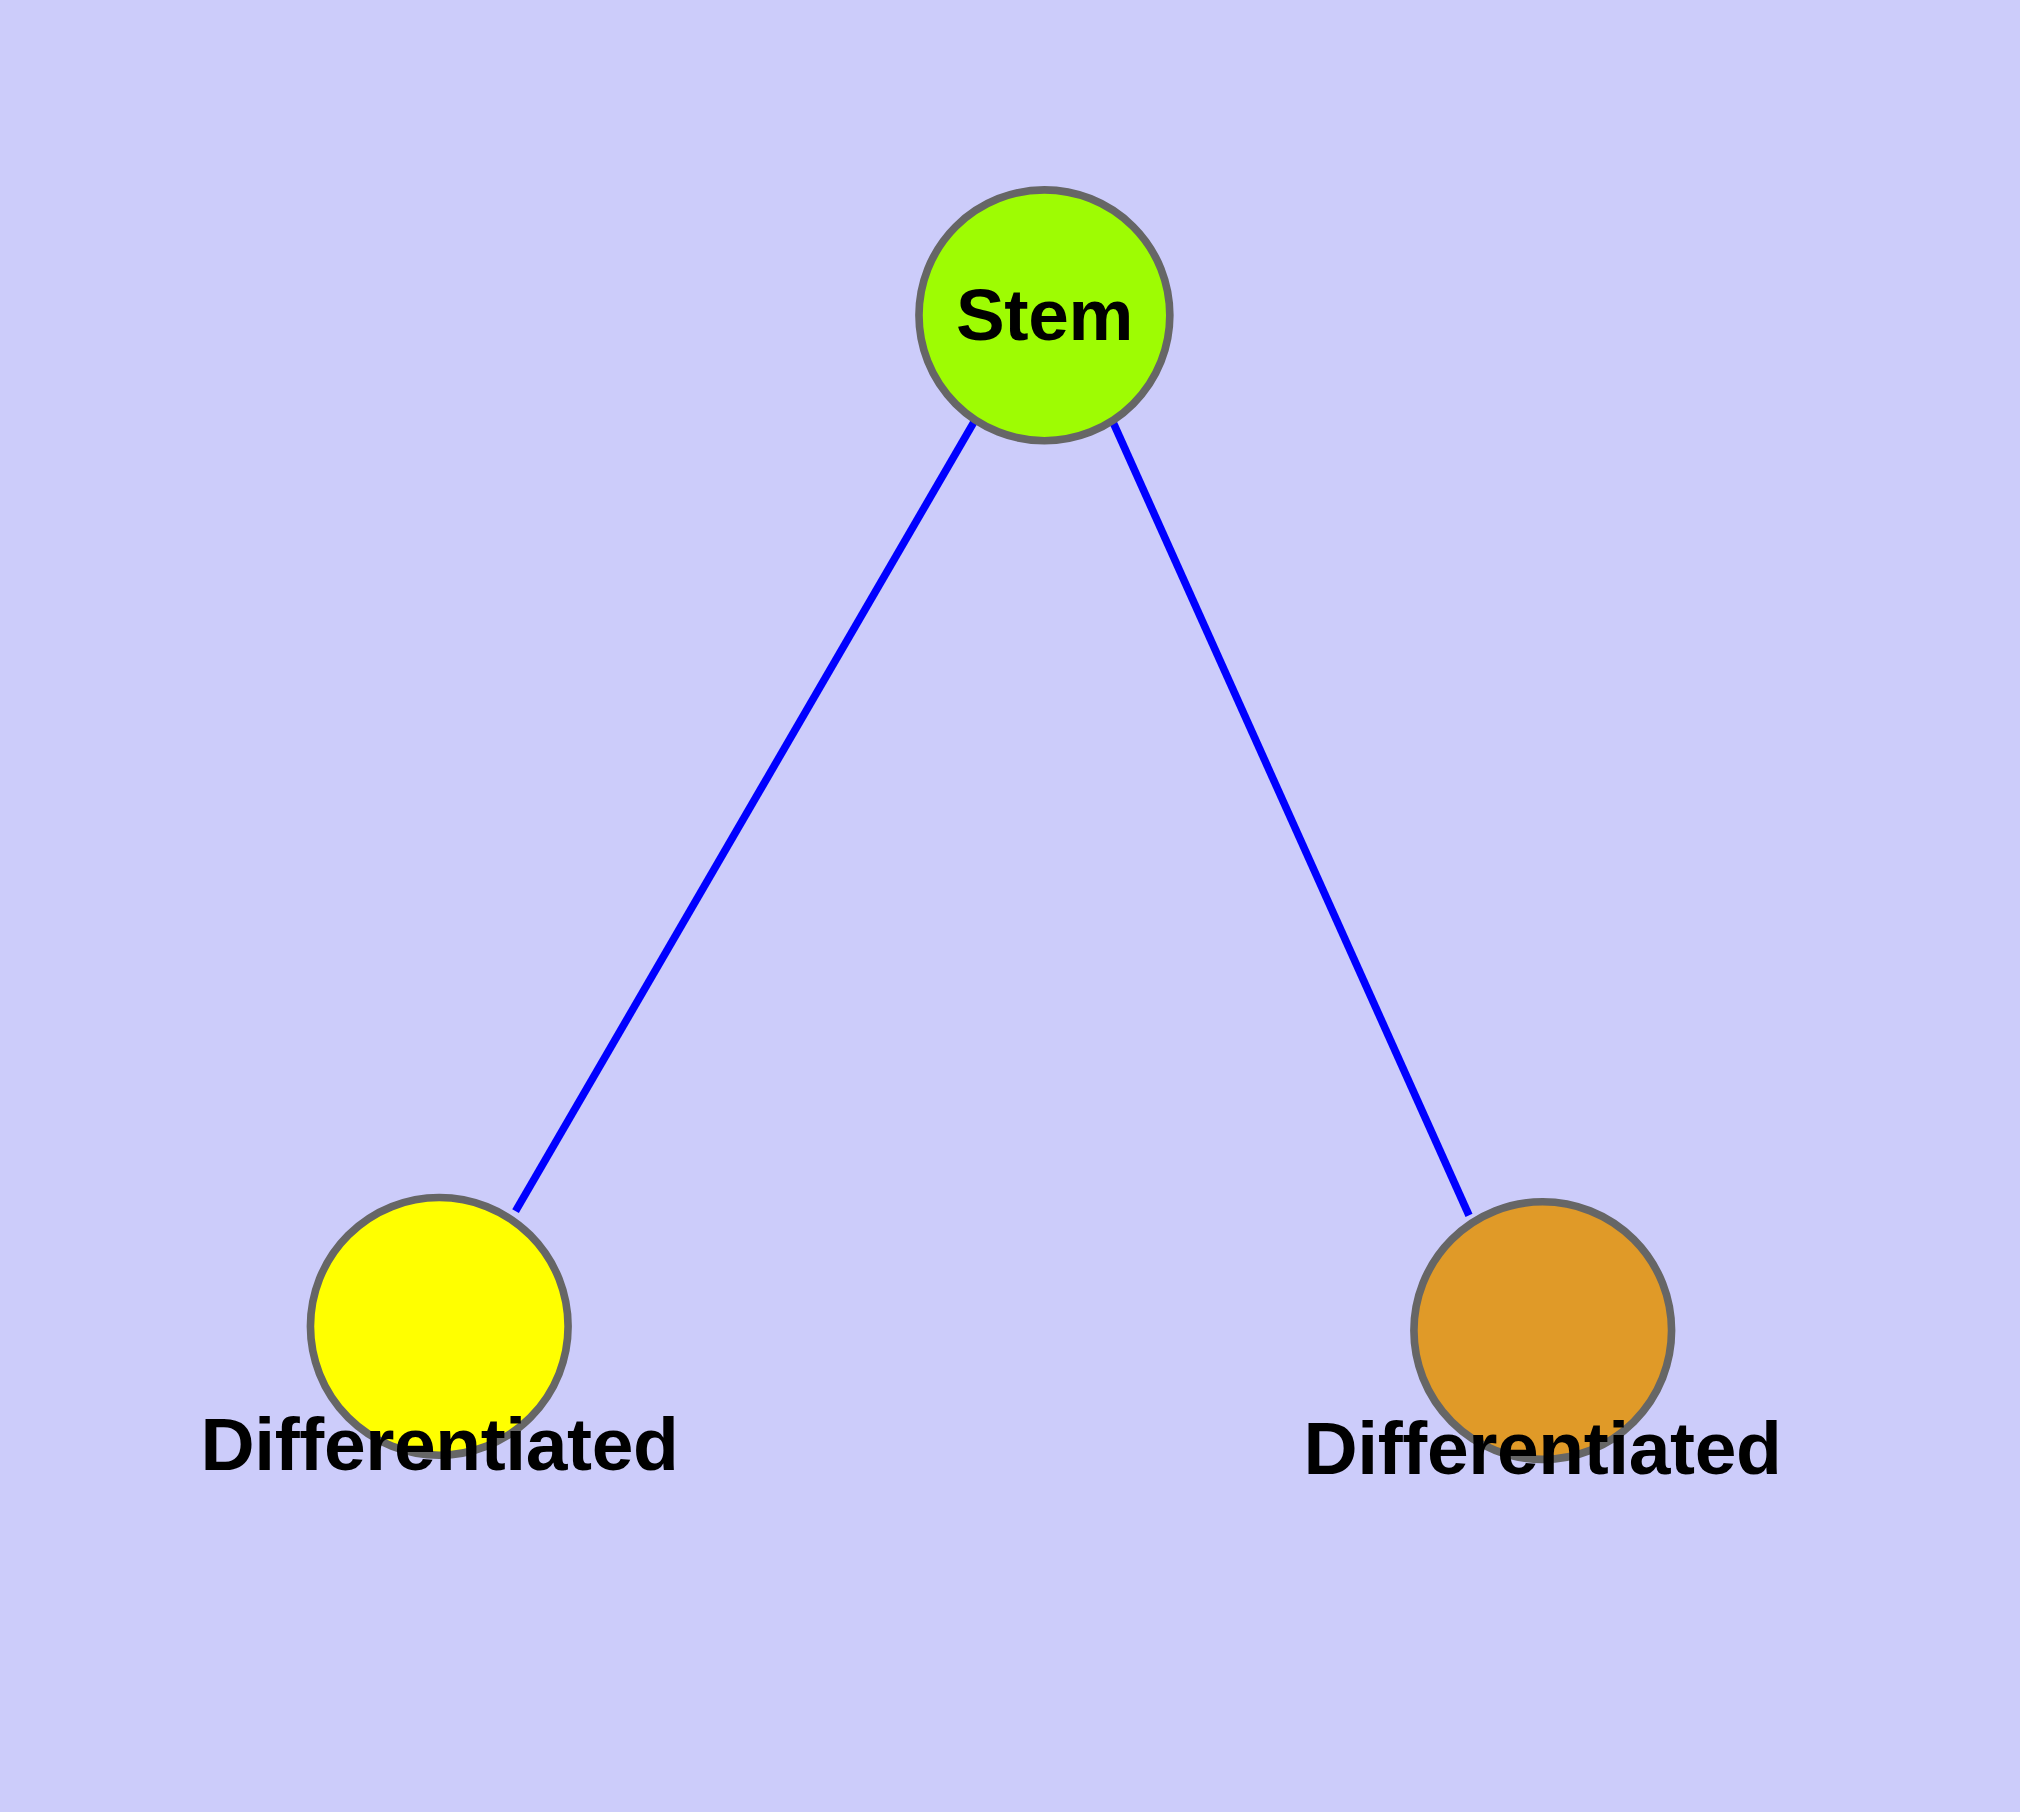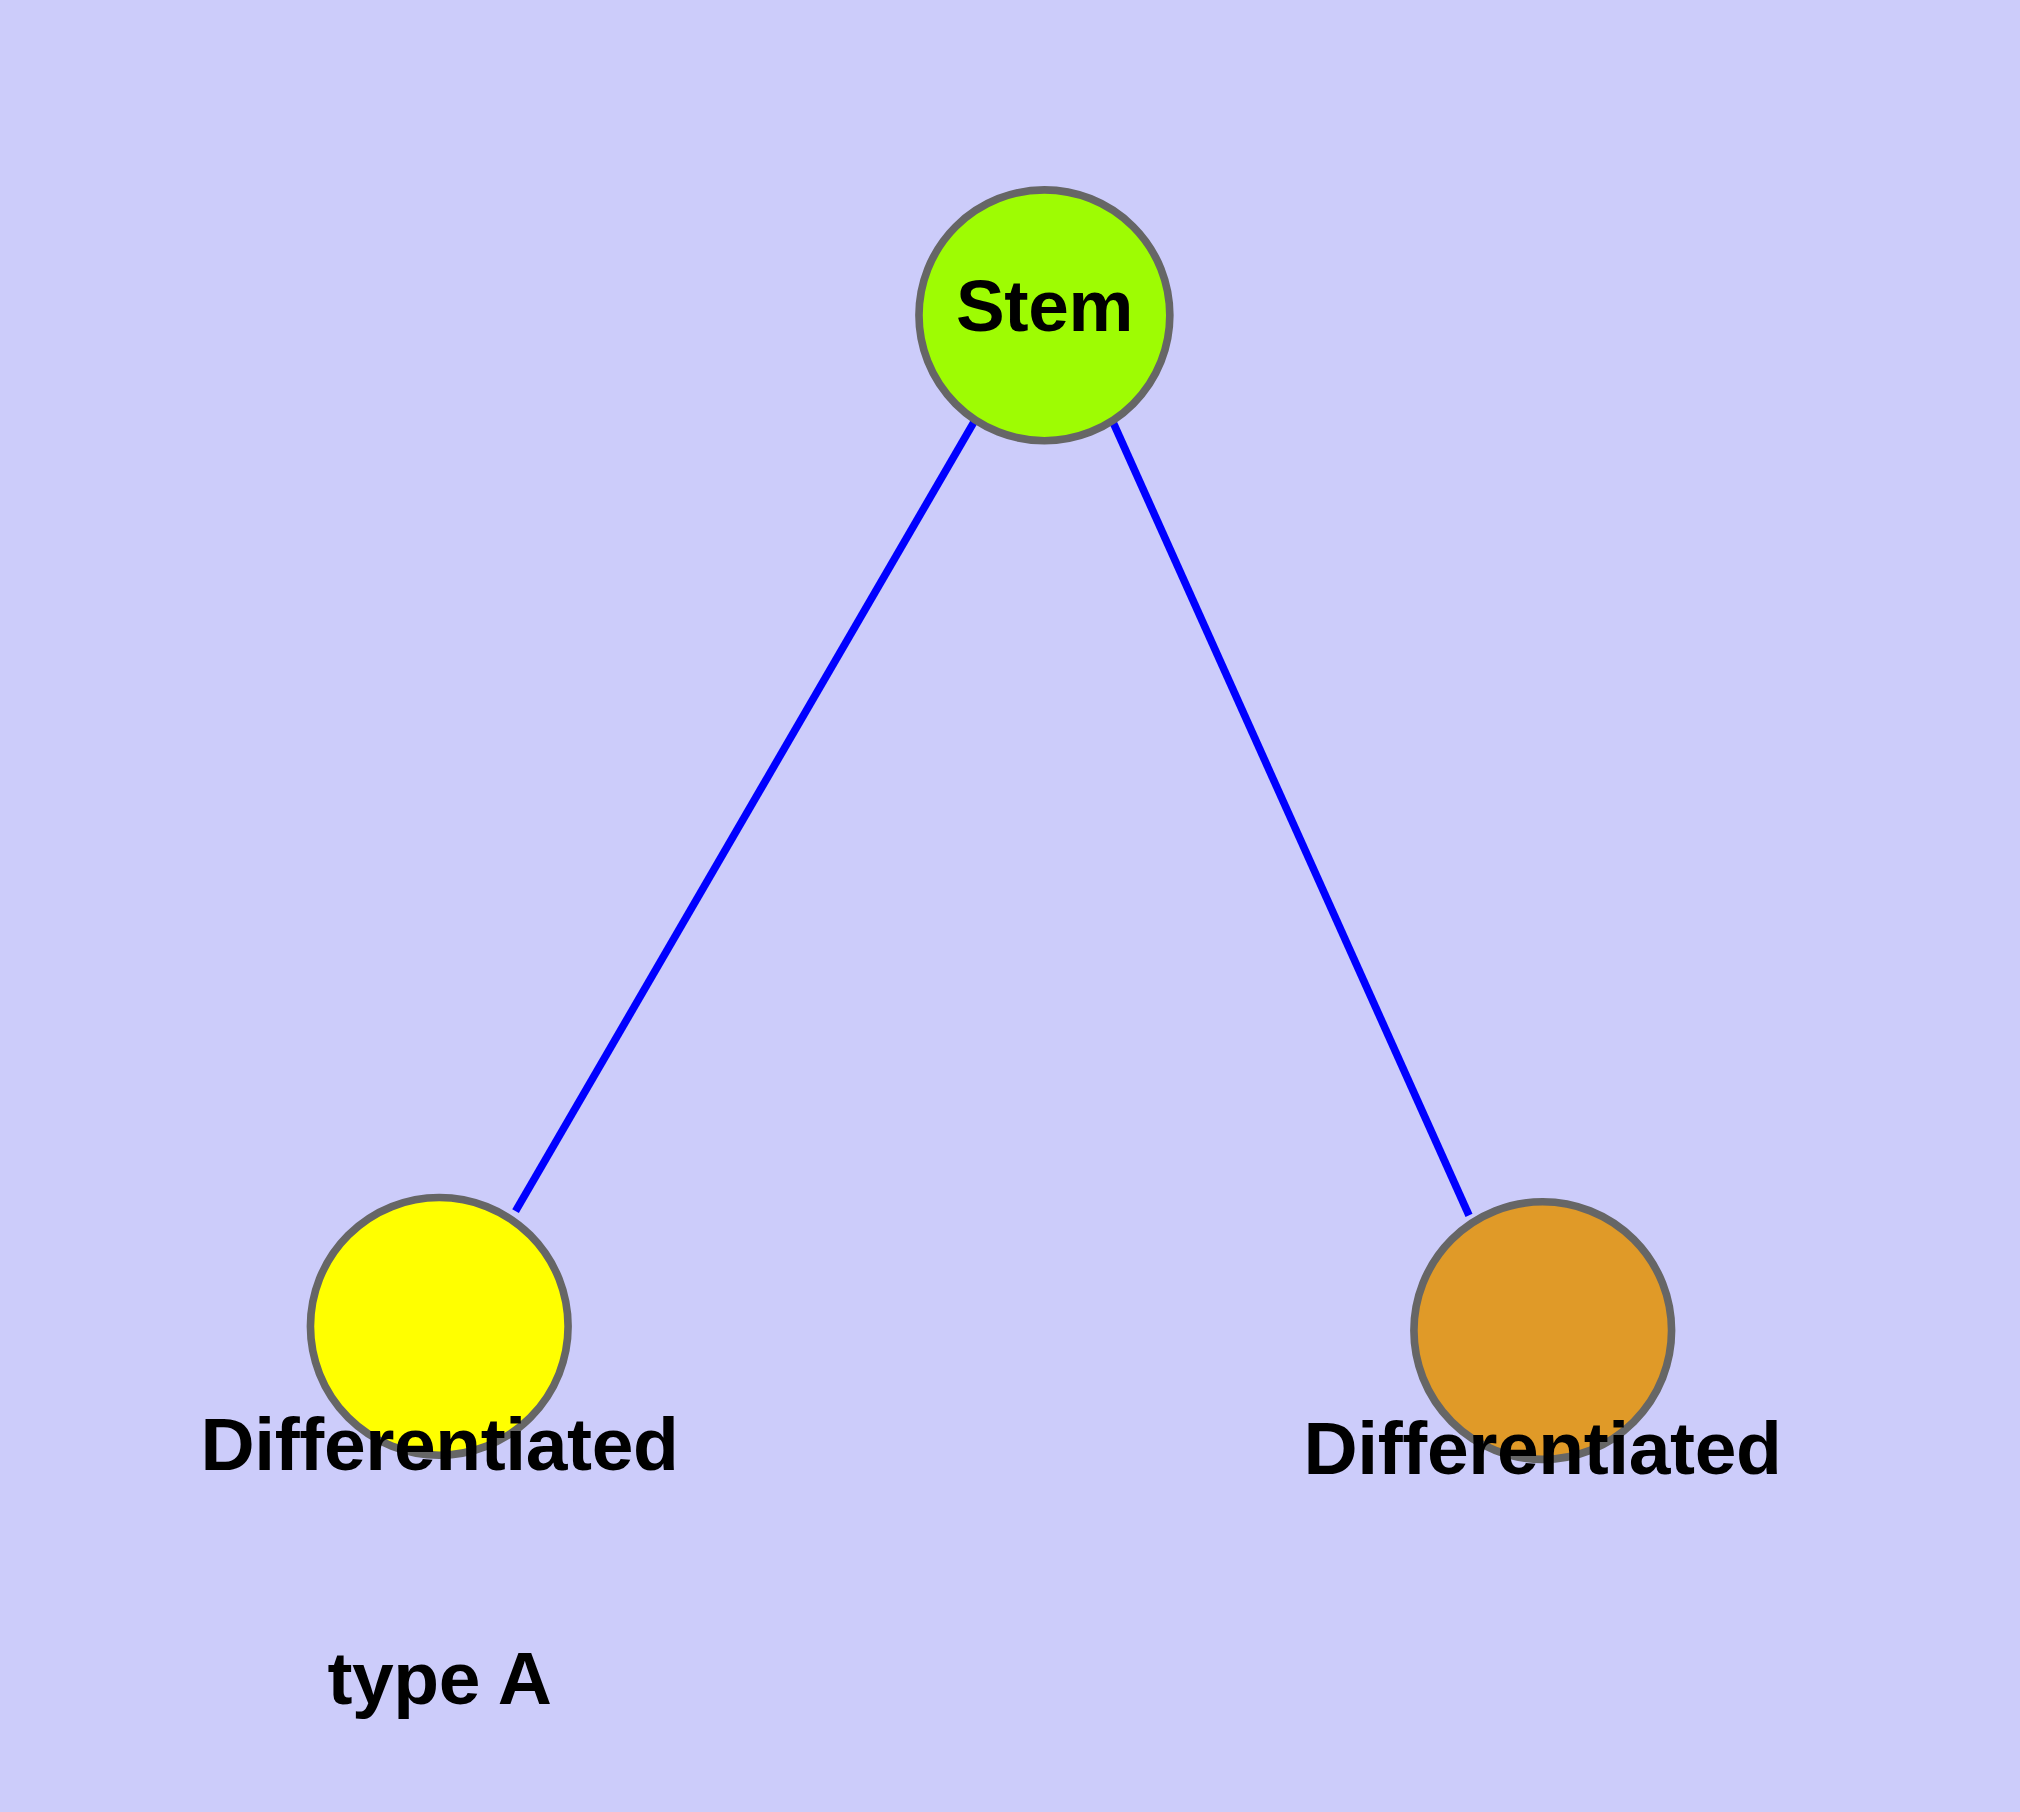--- a/index.html
+++ b/index.html
@@ -51,25 +51,24 @@
       <line x1="1312" y1="496" x2="1733" y2="1434" stroke="#0000ff" stroke-width="9" stroke-linecap="butt"></line>
     </g>
 
     <g>
       <circle cx="1232" cy="372" r="148" fill="#9efc03" stroke="#666666" stroke-width="9"></circle>
       <circle cx="518" cy="1565" r="152" fill="#ffff00" stroke="#666666" stroke-width="9"></circle>
       <circle cx="1820" cy="1570" r="152" fill="#e09a28" stroke="#666666" stroke-width="9"></circle>
     </g>
   </svg>
 
-  <div class="node-label stem" style="left: 790px; top: 268px; width: 509px; font-size: 73px;">Stem</div>
+  <div class="node-label stem" style="left: 790px; top: 277px; width: 509px; font-size: 73px;">Stem</div>
 
   <div class="node-label leaf" style="left: 58px; top: 1249px; width: 763px; font-size: 75px;">
     <div>Differentiated</div>
-    <div>type A</div>
   </div>
 
   <div class="node-label leaf" style="left: 1161px; top: 1253px; width: 763px; font-size: 75px;">
     <div>Differentiated</div>
   </div>
 
 </div>
 
 
 </body></html>

